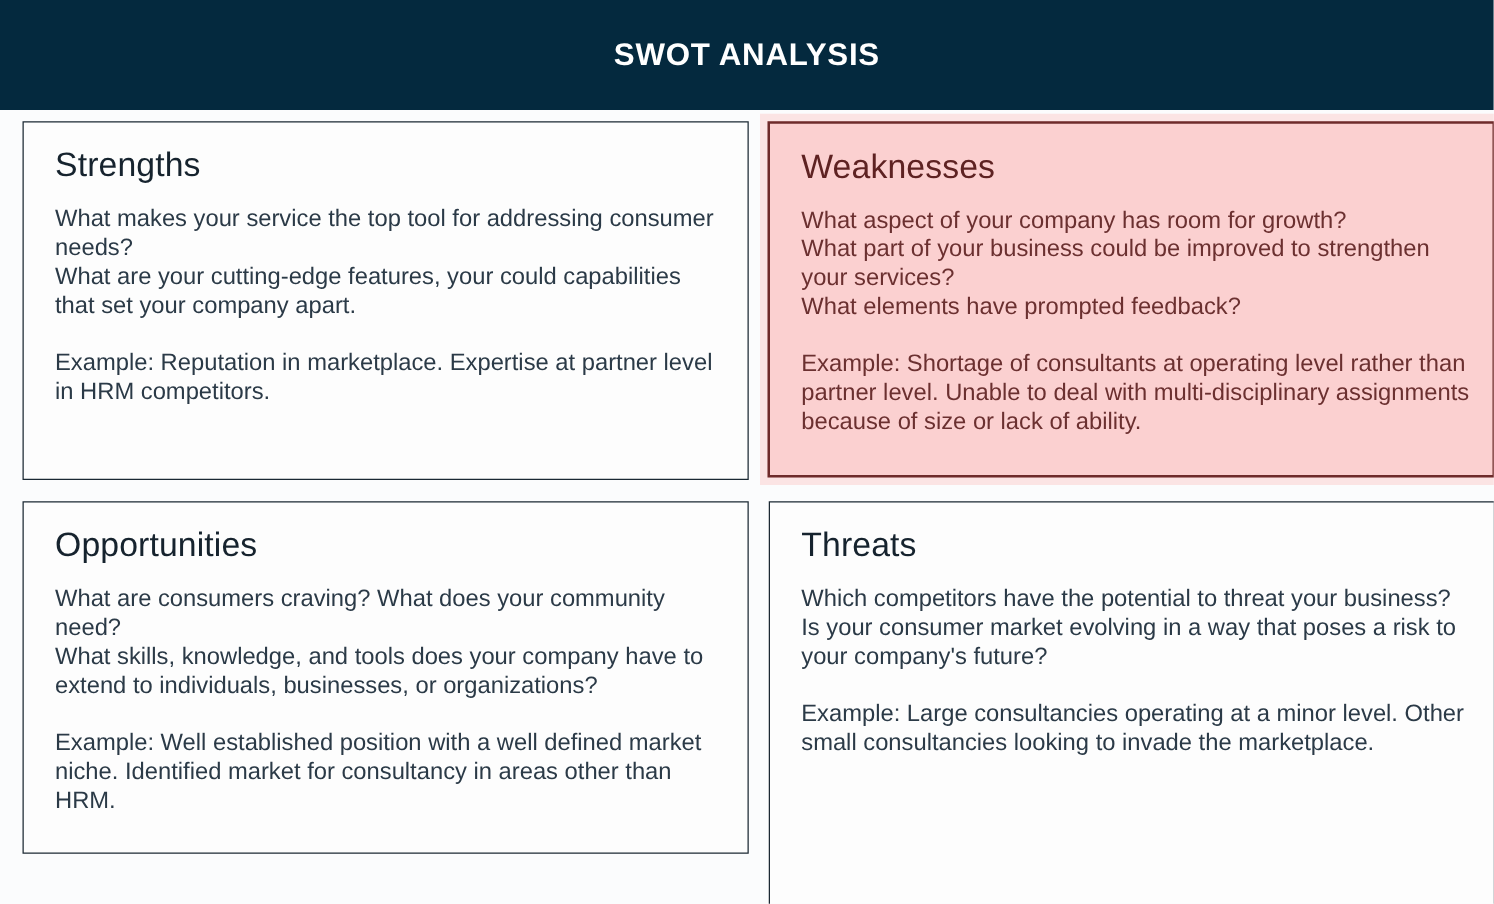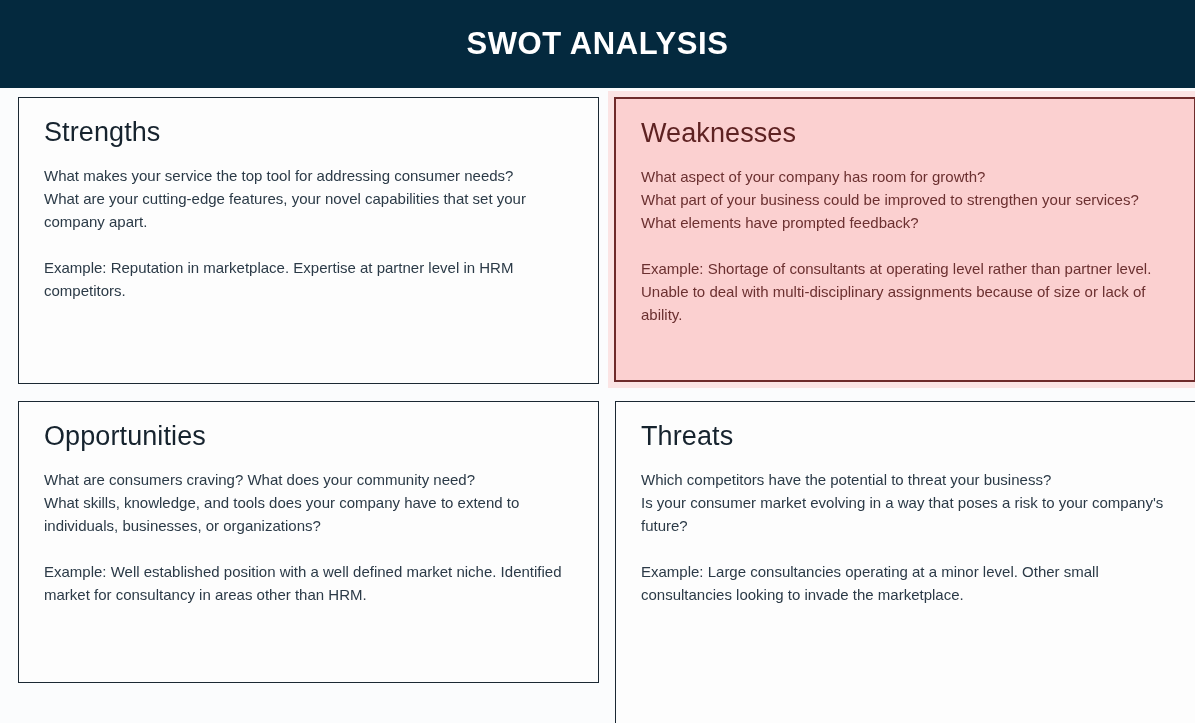--- a/index.html
+++ b/index.html
@@ -28,21 +28,21 @@
     top: 0;
     width: 1195px;
     height: 88px;
     background: #04293e;
     display: flex;
     align-items: center;
     justify-content: center;
   }
   #header-title {
     color: #ffffff;
-    font-size: 31px;
+    font-size: 25px;
     font-weight: bold;
     letter-spacing: 0.6px;
     font-family: "Liberation Sans", "DejaVu Sans", sans-serif;
     white-space: nowrap;
   }
 
   
   #grid {
     position: absolute;
     left: 10px;
@@ -78,21 +78,21 @@
     color: #16232e;
     margin: 0 0 18px 8px;
     letter-spacing: 0.1px;
     line-height: 1.05;
     font-family: "Liberation Sans", "DejaVu Sans", sans-serif;
   }
   .highlighted .q-title { color: #5e2222; }
 
   .q-body {
     margin-left: 8px;
-    font-size: 15px;
+    font-size: 19px;
     line-height: 23px;
     color: #2b3a47;
     font-family: "Liberation Sans", "DejaVu Sans", sans-serif;
   }
   .highlighted .q-body { color: #6b3030; }
 
   .q-prompts { margin: 0; }
   .q-prompts .prompt-line { display: block; }
 
   .q-example {
@@ -108,21 +108,21 @@
     <div id="header-title">SWOT ANALYSIS</div>
   </div>
 
   <div id="grid">
 
     <div class="quadrant q-strengths">
       <div class="q-title">Strengths</div>
       <div class="q-body">
         <div class="q-prompts">
           <span class="prompt-line">What makes your service the top tool for addressing consumer needs?</span>
-          <span class="prompt-line">What are your cutting-edge features, your novel capabilities that set your company apart.</span>
+          <span class="prompt-line">What are your cutting-edge features, your could capabilities that set your company apart.</span>
         </div>
         <p class="q-example">Example: Reputation in marketplace. Expertise at partner level in HRM competitors.</p>
       </div>
     </div>
 
     <div class="quadrant q-weaknesses highlighted">
       <div class="q-title">Weaknesses</div>
       <div class="q-body">
         <div class="q-prompts">
           <span class="prompt-line">What aspect of your company has room for growth?</span>

